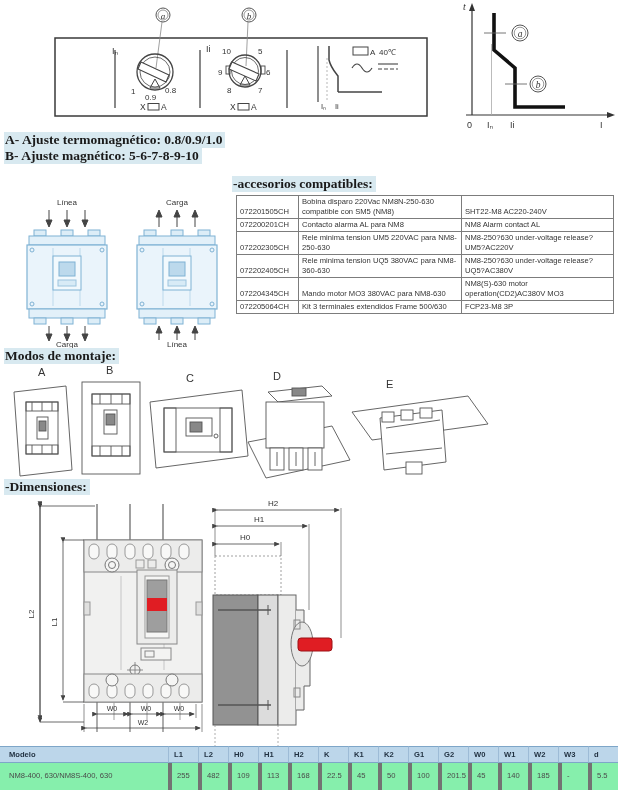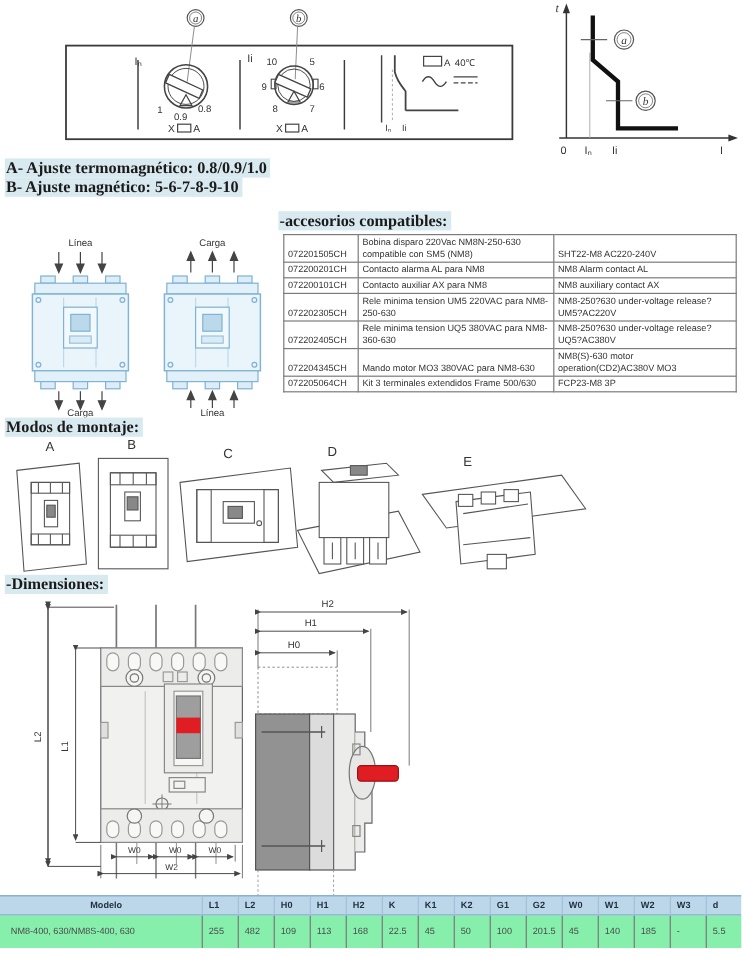--- a/index.html
+++ b/index.html
@@ -12,25 +12,25 @@
   
   table.acc{border-collapse:collapse;table-layout:fixed;width:377px;
             font-family:"Liberation Sans",sans-serif;font-size:7.6px;line-height:1.32;color:#333;}
   table.acc td{border:1px solid #7c7c7c;padding:1px 3px;vertical-align:bottom;word-wrap:break-word;}
   table.acc col.c1{width:62px;} table.acc col.c2{width:163px;} table.acc col.c3{width:152px;}
   
   .spec{display:grid;grid-template-columns:168px repeat(15,30px);
         font-family:"Liberation Sans",sans-serif;}
   .spec .h{background:#bcd6ea;border-top:1.5px solid #7ea6c8;border-bottom:1.5px solid #7ea6c8;
            font-weight:bold;font-size:7.6px;color:#1f2f3f;padding:3px 0 3px 5px;}
-  .spec .h.first{padding-left:9px;text-align:center;}
+  .spec .h.first{padding-left:9px;}
   .spec .h:not(.first){border-left:1px solid #9dbbd6;}
   .spec .v{font-size:7.6px;color:#4a4a4a;padding:8px 0 10px 5px;background:#86efac;}
   .spec .v.first{padding-left:9px;}
-  .spec .v:not(.first){border-left:1px solid #737373;}
+  .spec .v:not(.first){border-left:4px solid #737373;}
   svg text{font-family:"Liberation Sans",sans-serif;fill:#333;}
   svg text.serif{font-family:"Liberation Serif",serif;}
 </style>
 </head>
 <body>
 
 <div id="page">
 
   <svg class="abs" style="left:50px;top:2px" width="380" height="120" viewBox="0 0 380 120">
     <rect x="5" y="36" width="372" height="78" fill="none" stroke="#3a3a3a" stroke-width="1.5"></rect>
@@ -232,25 +232,20 @@
     <tbody>
       <tr>
         <td>072201505CH</td>
         <td>Bobina disparo 220Vac NM8N-250-630 compatible con SM5 (NM8)</td>
         <td>SHT22-M8 AC220-240V</td>
       </tr>
       <tr>
         <td>072200201CH</td>
         <td>Contacto alarma AL para NM8</td>
         <td>NM8 Alarm contact AL</td>
-      </tr>
-      <tr>
-        <td>072200101CH</td>
-        <td>Contacto auxiliar AX para NM8</td>
-        <td>NM8 auxiliary contact AX</td>
       </tr>
       <tr>
         <td>072202305CH</td>
         <td>Rele minima tension UM5 220VAC para NM8-250-630</td>
         <td>NM8-250?630 under-voltage release?UM5?AC220V</td>
       </tr>
       <tr>
         <td>072202405CH</td>
         <td>Rele minima tension UQ5 380VAC para NM8-360-630</td>
         <td>NM8-250?630 under-voltage release?UQ5?AC380V</td>

